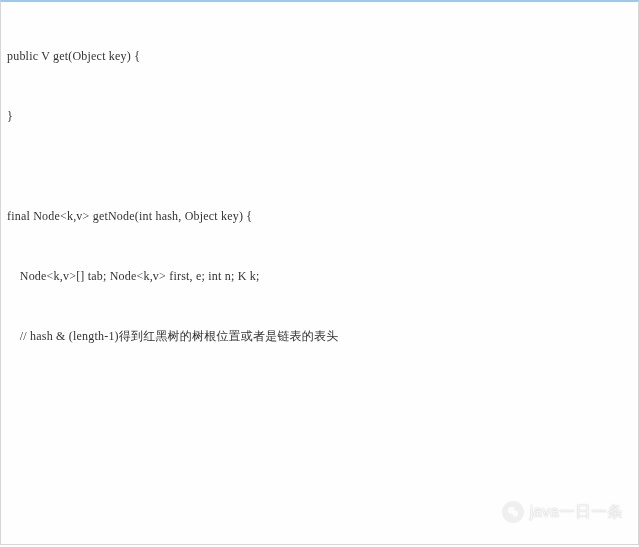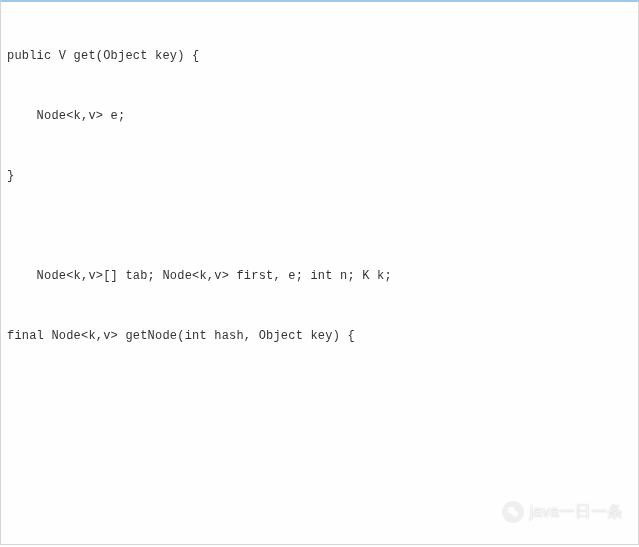--- a/index.html
+++ b/index.html
@@ -17,20 +17,21 @@
   .code-container {
     border: 1px solid #d6d6d6;
     border-top: 2px solid #9ec9e8;
     background: #fefefe;
     height: 545px;
     box-sizing: border-box;
     padding: 4px 6px;
     white-space: pre;
     line-height: 20px;
     letter-spacing: 0.2px;
+    font-family: Liberation Serif, serif;
   }
   .code-line { display: block; }
   .watermark {
     position: absolute;
     right: 16px;
     bottom: 24px;
     display: flex;
     align-items: center;
     gap: 6px;
     color: rgba(255,255,255,0.85);
@@ -48,25 +49,25 @@
     display: flex;
     align-items: center;
     justify-content: center;
   }
 </style>
 </head>
 <body>
 
 <div class="code-container">
   <span class="code-line">public V get(Object key) {</span>
-  <span class="code-line">    Node&lt;k,v&gt; e;</span>
   <span class="code-line">}</span>
   <span class="code-line"></span>
+  <span class="code-line">final Node&lt;k,v&gt; getNode(int hash, Object key) {</span>
   <span class="code-line">    Node&lt;k,v&gt;[] tab; Node&lt;k,v&gt; first, e; int n; K k;</span>
-  <span class="code-line">final Node&lt;k,v&gt; getNode(int hash, Object key) {</span>
+  <span class="code-line">    // hash &amp; (length-1)得到红黑树的树根位置或者是链表的表头</span>
   
   
   
   
   
   
   
   
   
   

